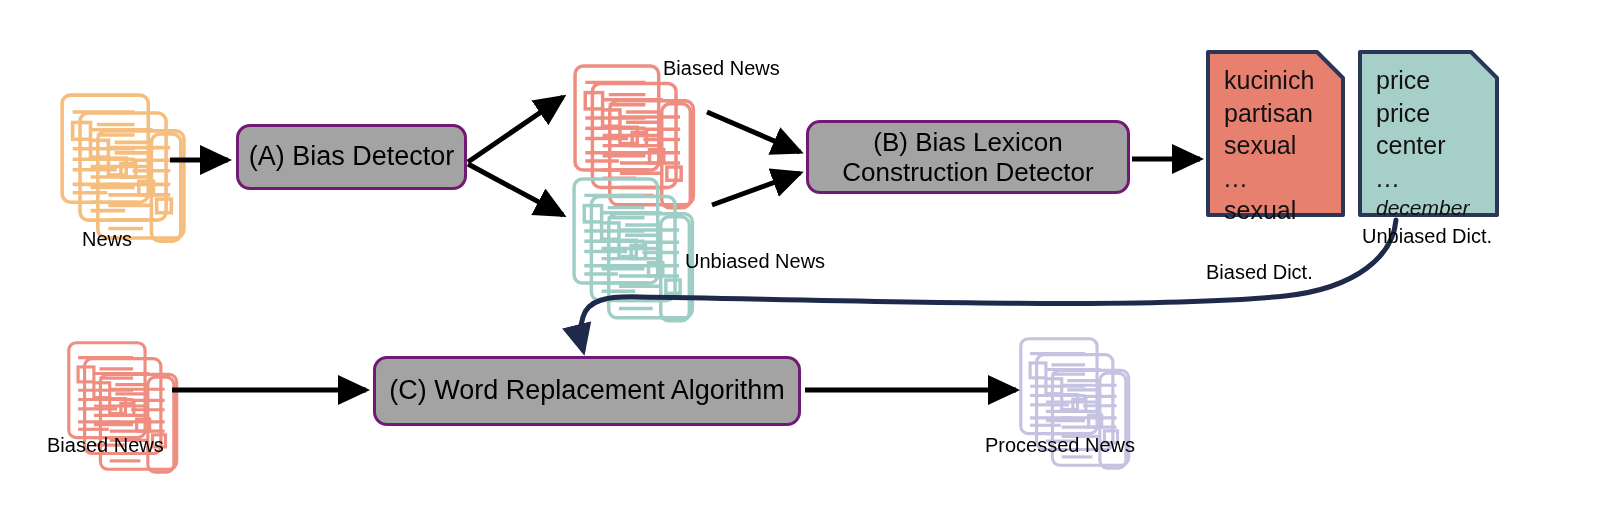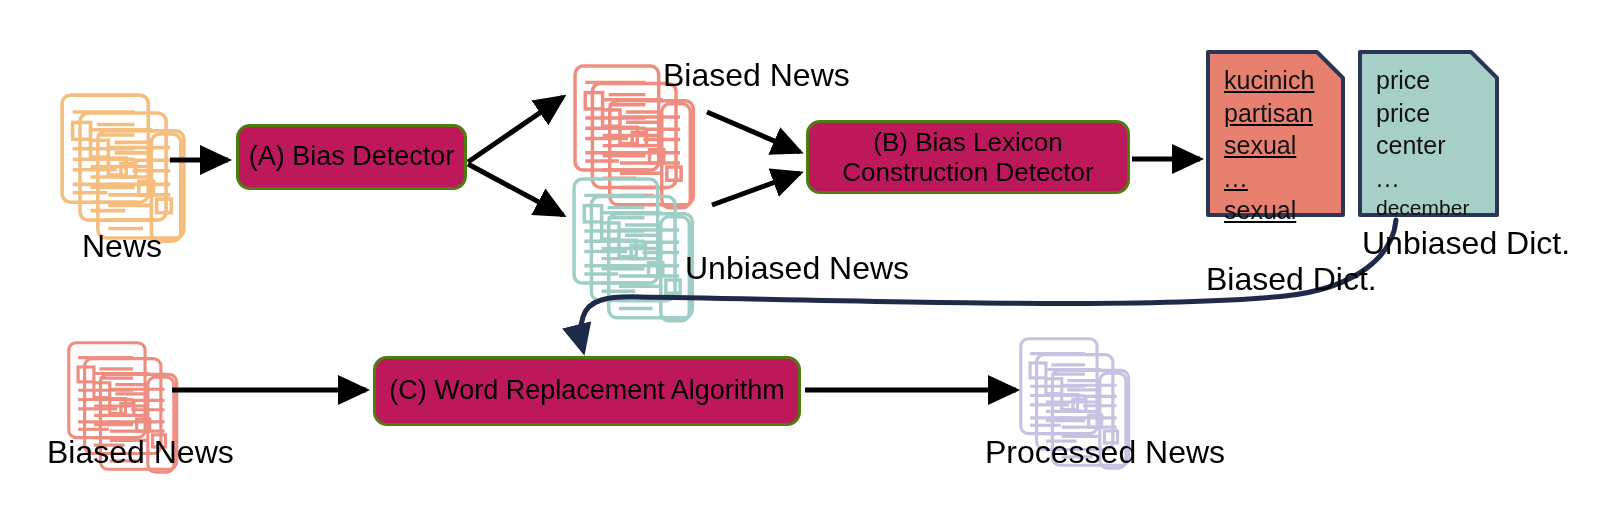--- a/index.html
+++ b/index.html
@@ -18,41 +18,41 @@
   #canvas {
     position: absolute;
     inset: 0;
     width: 1616px;
     height: 522px;
   }
 
   
   .proc-box {
     position: absolute;
-    background: #be185d;
-    border: 3px solid #4d7c0f;
+    background: #a3a3a3;
+    border: 3px solid #701a75;
     border-radius: 14px;
     box-sizing: border-box;
     display: flex;
     align-items: center;
     justify-content: center;
     text-align: center;
     line-height: 1.16;
     color: #000;
     font-family: "Liberation Sans", sans-serif;
   }
   #box-a { left: 236px; top: 124px; width: 231px; height: 66px; font-size: 27px; }
   #box-b { left: 806px; top: 120px; width: 324px; height: 74px; font-size: 26px; }
   #box-c { left: 373px; top: 356px; width: 428px; height: 70px; font-size: 27px; }
 
   
   .caption {
     position: absolute;
     font-family: "Liberation Sans", sans-serif;
-    font-size: 32px;
+    font-size: 20px;
     color: #000;
     white-space: nowrap;
   }
   #cap-news          { left: 82px;  top: 228px; }
   #cap-biased-news   { left: 663px; top: 57px;  }
   #cap-unbiased-news { left: 685px; top: 250px; }
   #cap-biased-dict   { left: 1206px;top: 225px; margin-top: 36px; }
   #cap-unbiased-dict { left: 1362px;top: 225px; }
   #cap-biased-news-2 { left: 47px;  top: 434px; }
   #cap-processed     { left: 985px; top: 434px; }
@@ -64,23 +64,23 @@
     padding: 14px 0 0 18px;
   }
   .dict .dict-words {
     position: relative;
     z-index: 2;
     font-family: "Liberation Sans", sans-serif;
     font-size: 25px;
     line-height: 1.30;
     color: #111;
   }
-  .dict .dict-words .small { font-size: 21px; }
+  .dict .dict-words .small { font-size: 21px; font-style: italic; }
   .dict .dict-words .dots  { font-size: 25px; letter-spacing: 1px; }
-  #dict-biased   { left: 1206px; top: 50px; width: 166px; height: 167px; text-decoration: underline; }
+  #dict-biased   { left: 1206px; top: 50px; width: 166px; height: 167px; }
   #dict-unbiased { left: 1358px; top: 50px; width: 141px; height: 167px; }
 </style>
 </head>
 <body>
 
 <svg id="canvas" viewBox="0 0 1616 522">
   <defs>
     <marker id="ah" markerWidth="7" markerHeight="7" refX="5.6" refY="3" orient="auto">
       <path d="M0,0 L6.4,3 L0,6 z" fill="#000"></path>
     </marker>

